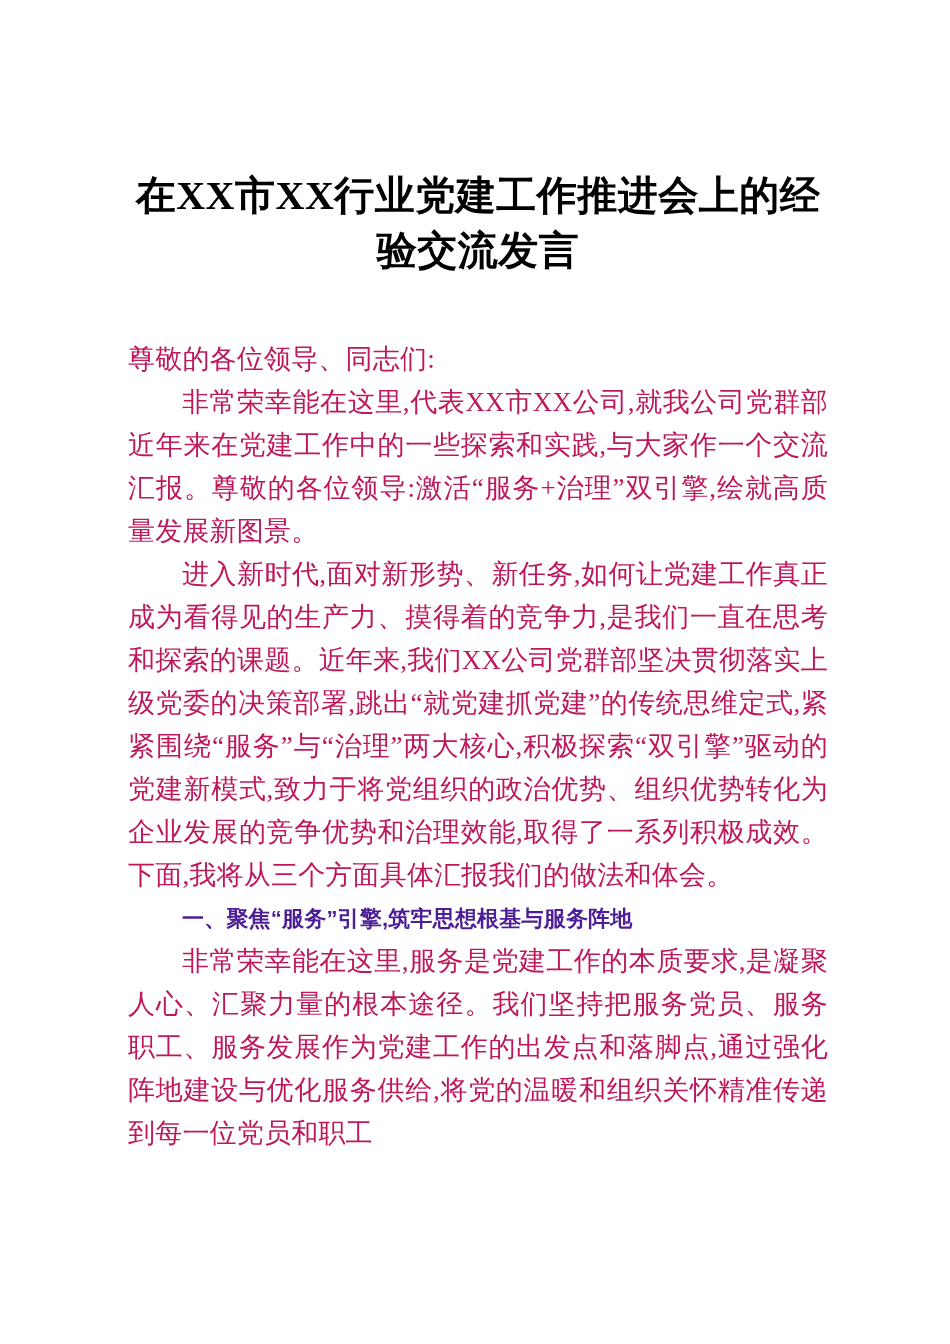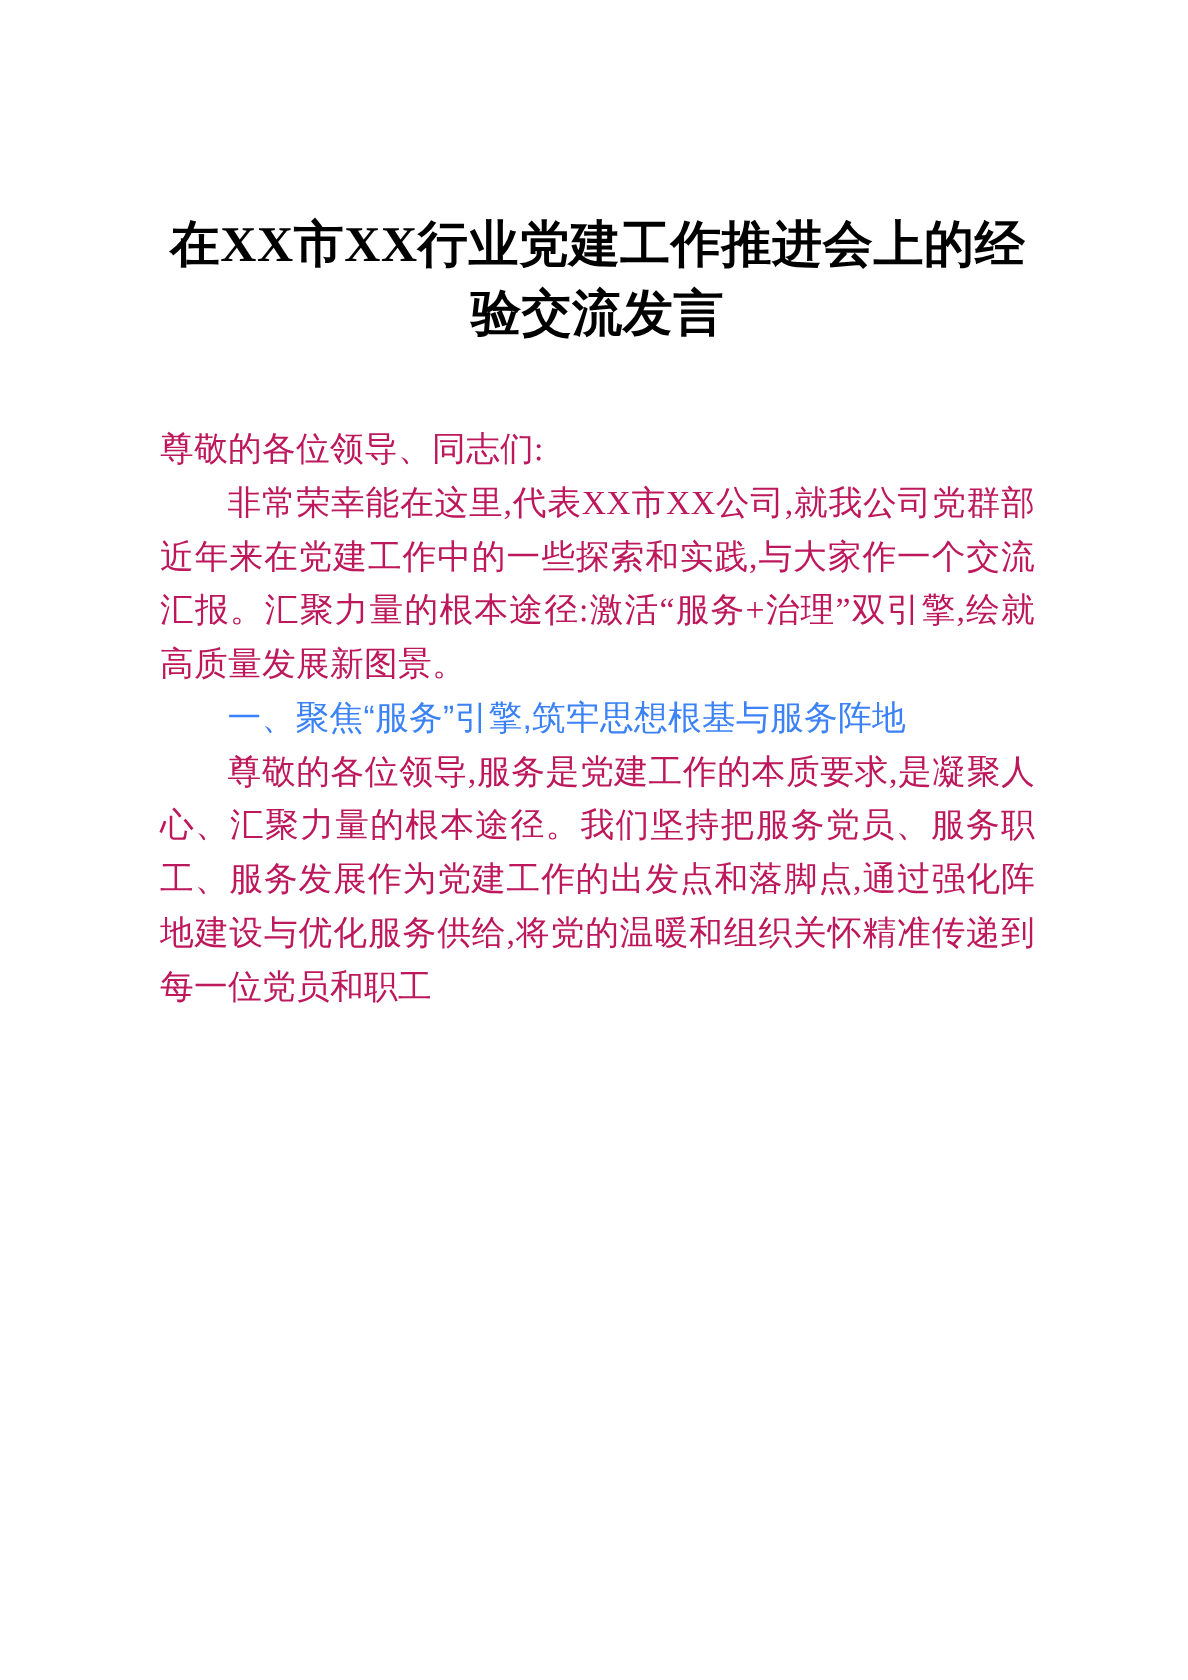--- a/index.html
+++ b/index.html
@@ -69,42 +69,43 @@
 
   
   .after-title {
     height: 60px;
   }
 
   
   .section-heading {
     margin: 0;
     font-family: "Liberation Sans", "DejaVu Sans", sans-serif;
-    font-weight: normal;
-    font-size: 27px;
+    font-weight: bold;
+    font-size: 22px;
     line-height: 43px;
     text-indent: 54px;
     letter-spacing: 0.2px;
-    color: #3b82f6;
+    color: #4c1d95;
   }
 </style>
 </head>
 <body>
 
 <div class="page">
   <div class="content">
 
     <h1 class="doc-title">在XX市XX行业党建工作推进会上的经验交流发言</h1>
 
     <div class="after-title"></div>
 
     <p class="para salutation">尊敬的各位领导、同志们:</p>
 
 
-    <p class="para indent">非常荣幸能在这里,代表XX市XX公司,就我公司党群部近年来在党建工作中的一些探索和实践,与大家作一个交流汇报。汇聚力量的根本途径:激活“服务+治理”双引擎,绘就高质量发展新图景。</p>
+    <p class="para indent">非常荣幸能在这里,代表XX市XX公司,就我公司党群部近年来在党建工作中的一些探索和实践,与大家作一个交流汇报。尊敬的各位领导:激活“服务+治理”双引擎,绘就高质量发展新图景。</p>
 
+    <p class="para indent">进入新时代,面对新形势、新任务,如何让党建工作真正成为看得见的生产力、摸得着的竞争力,是我们一直在思考和探索的课题。近年来,我们XX公司党群部坚决贯彻落实上级党委的决策部署,跳出“就党建抓党建”的传统思维定式,紧紧围绕“服务”与“治理”两大核心,积极探索“双引擎”驱动的党建新模式,致力于将党组织的政治优势、组织优势转化为企业发展的竞争优势和治理效能,取得了一系列积极成效。下面,我将从三个方面具体汇报我们的做法和体会。</p>
 
     <h2 class="section-heading">一、聚焦“服务”引擎,筑牢思想根基与服务阵地</h2>
 
-    <p class="para indent">尊敬的各位领导,服务是党建工作的本质要求,是凝聚人心、汇聚力量的根本途径。我们坚持把服务党员、服务职工、服务发展作为党建工作的出发点和落脚点,通过强化阵地建设与优化服务供给,将党的温暖和组织关怀精准传递到每一位党员和职工</p>
+    <p class="para indent">非常荣幸能在这里,服务是党建工作的本质要求,是凝聚人心、汇聚力量的根本途径。我们坚持把服务党员、服务职工、服务发展作为党建工作的出发点和落脚点,通过强化阵地建设与优化服务供给,将党的温暖和组织关怀精准传递到每一位党员和职工</p>
 
   </div>
 </div>
 
 </body></html>

